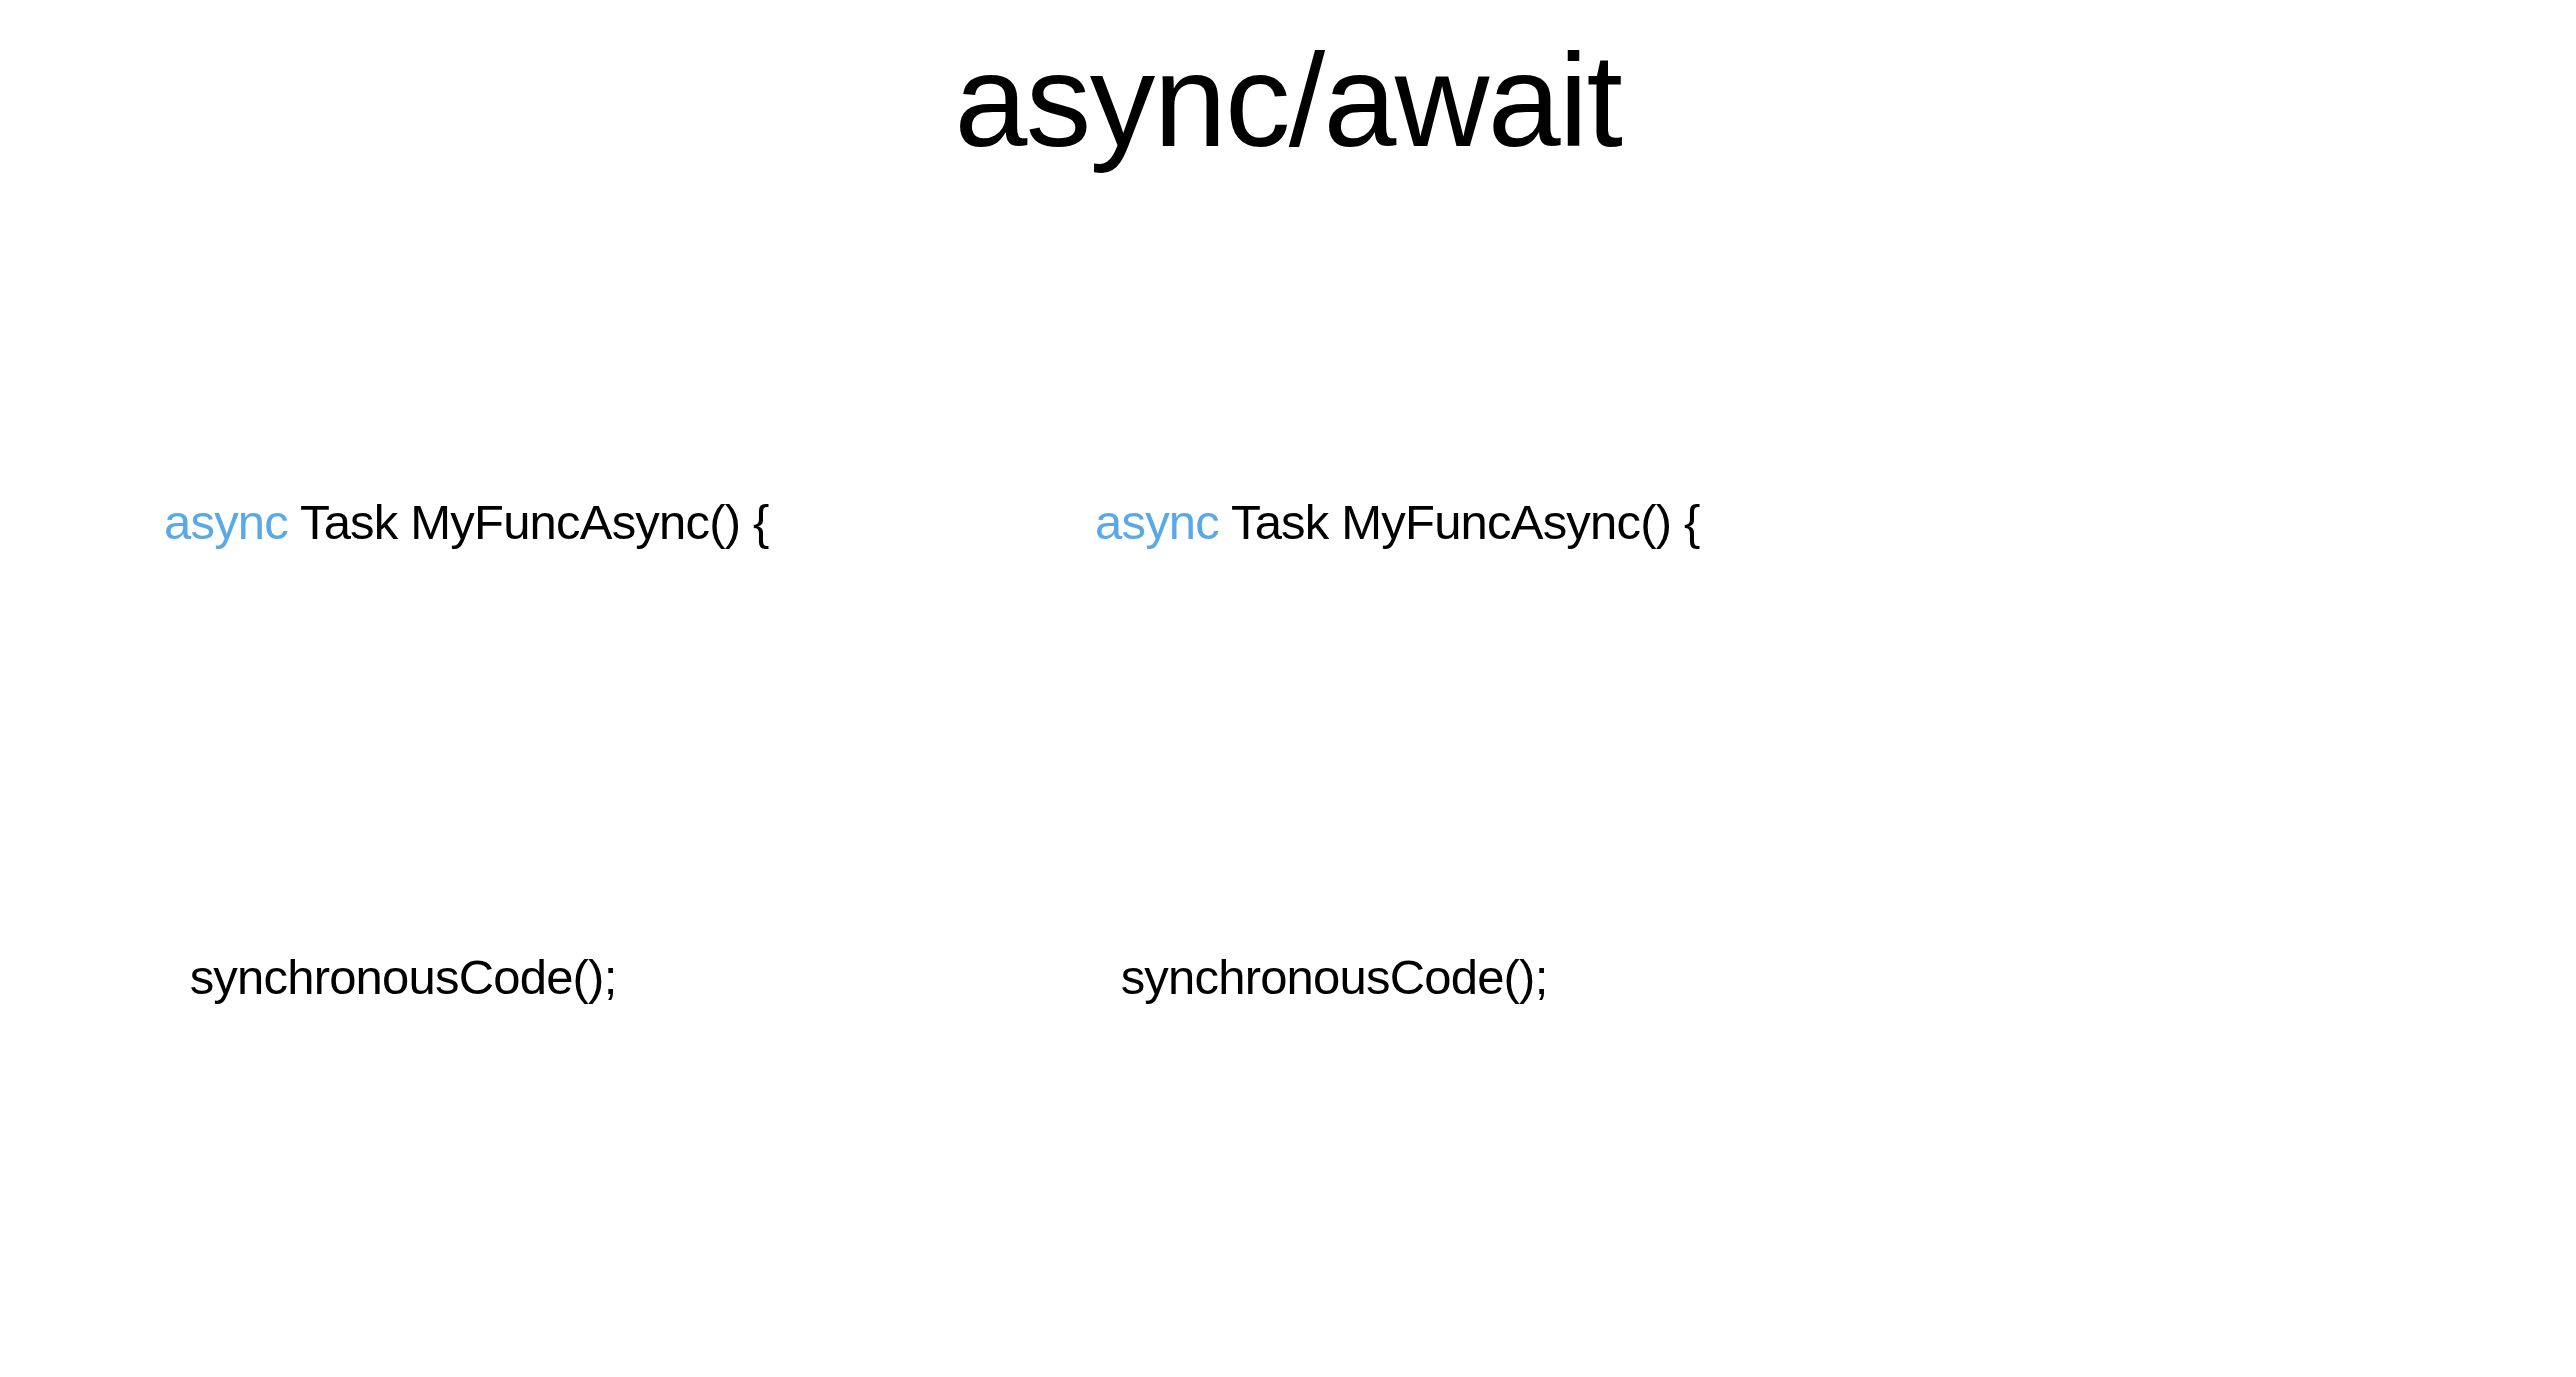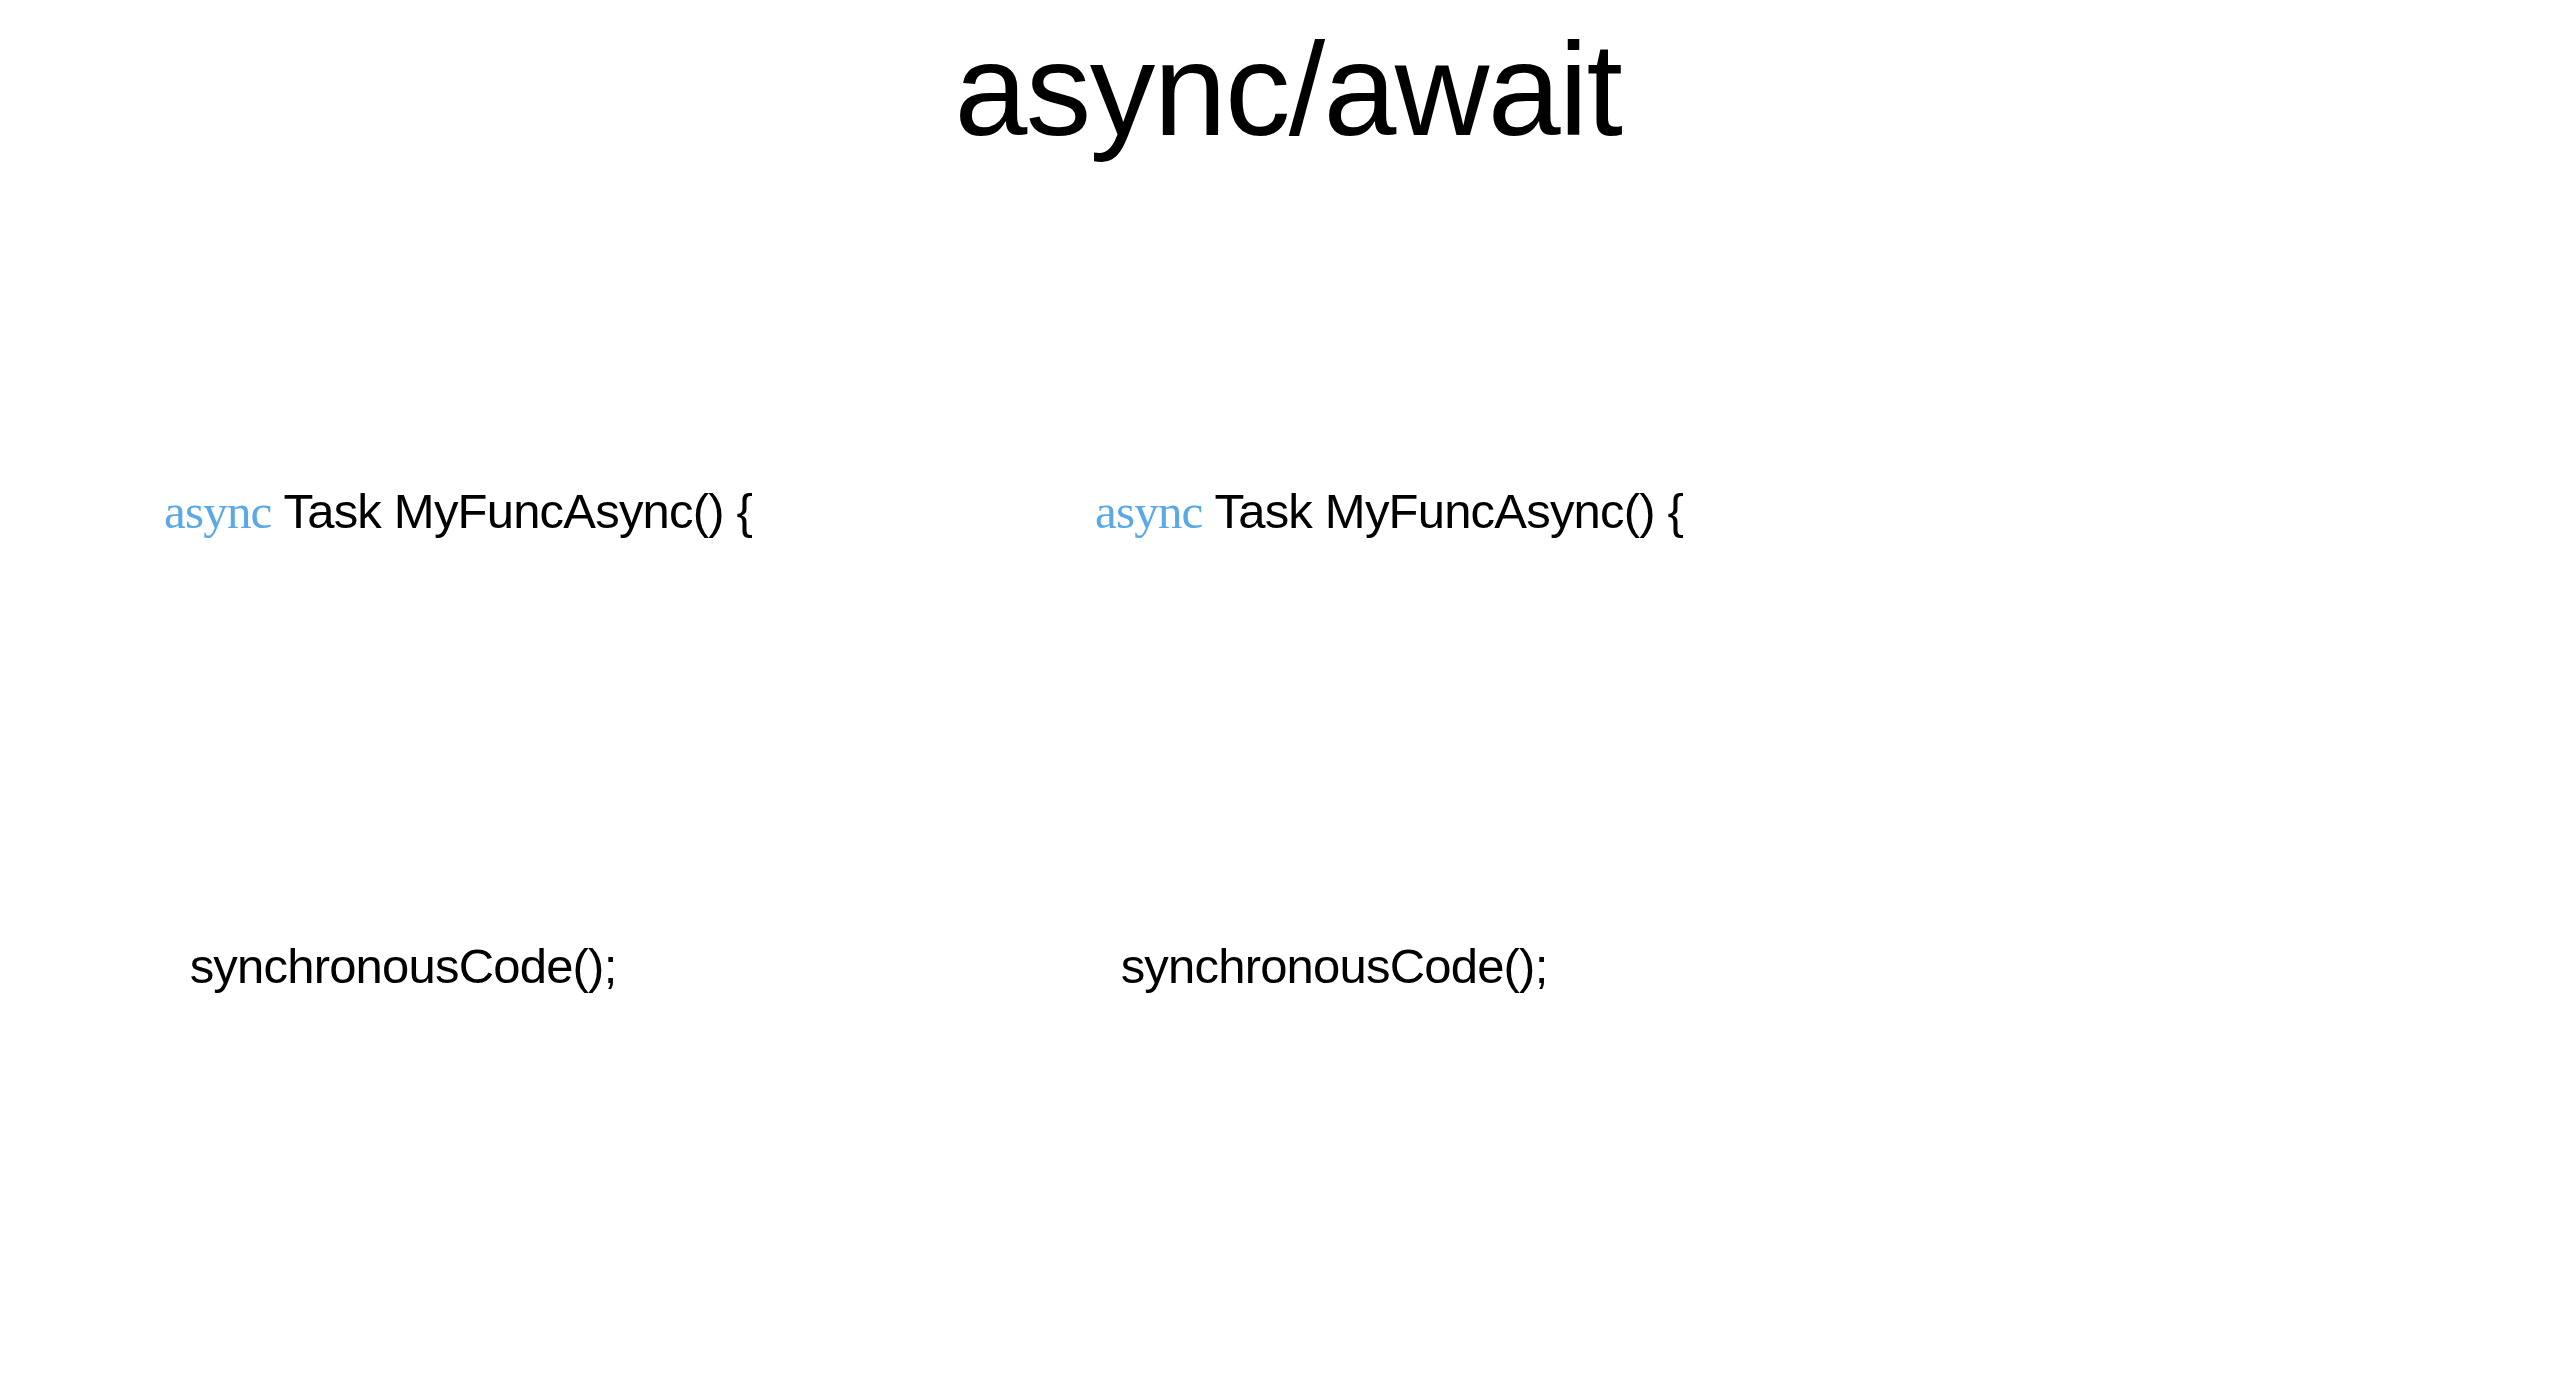--- a/index.html
+++ b/index.html
@@ -17,21 +17,21 @@
     .slide {
       width: 100%;
       height: 100%;
       position: relative;
     }
     .title {
       text-align: center;
       font-size: 131px;
       font-weight: 400;
       color: #000000;
-      margin-top: 14px;
+      margin-top: 25px;
       letter-spacing: -1.6px;
     }
     .columns {
       display: flex;
       flex-direction: row;
       margin-top: 157px;
       padding-left: 164px;
       padding-right: 78px;
     }
     .col-left {
@@ -43,21 +43,20 @@
     .code {
       font-size: 49px;
       line-height: 1.55;
       color: #000000;
       font-weight: 400;
       white-space: pre;
       letter-spacing: -0.8px;
     }
     .kw {
       color: #5aa9e6;
-      font-family: Liberation Serif, serif;
     }
     .code-line {
       display: block;
     }
     .blank {
       height: 75px;
     }
   </style>
 </head>
 <body>

